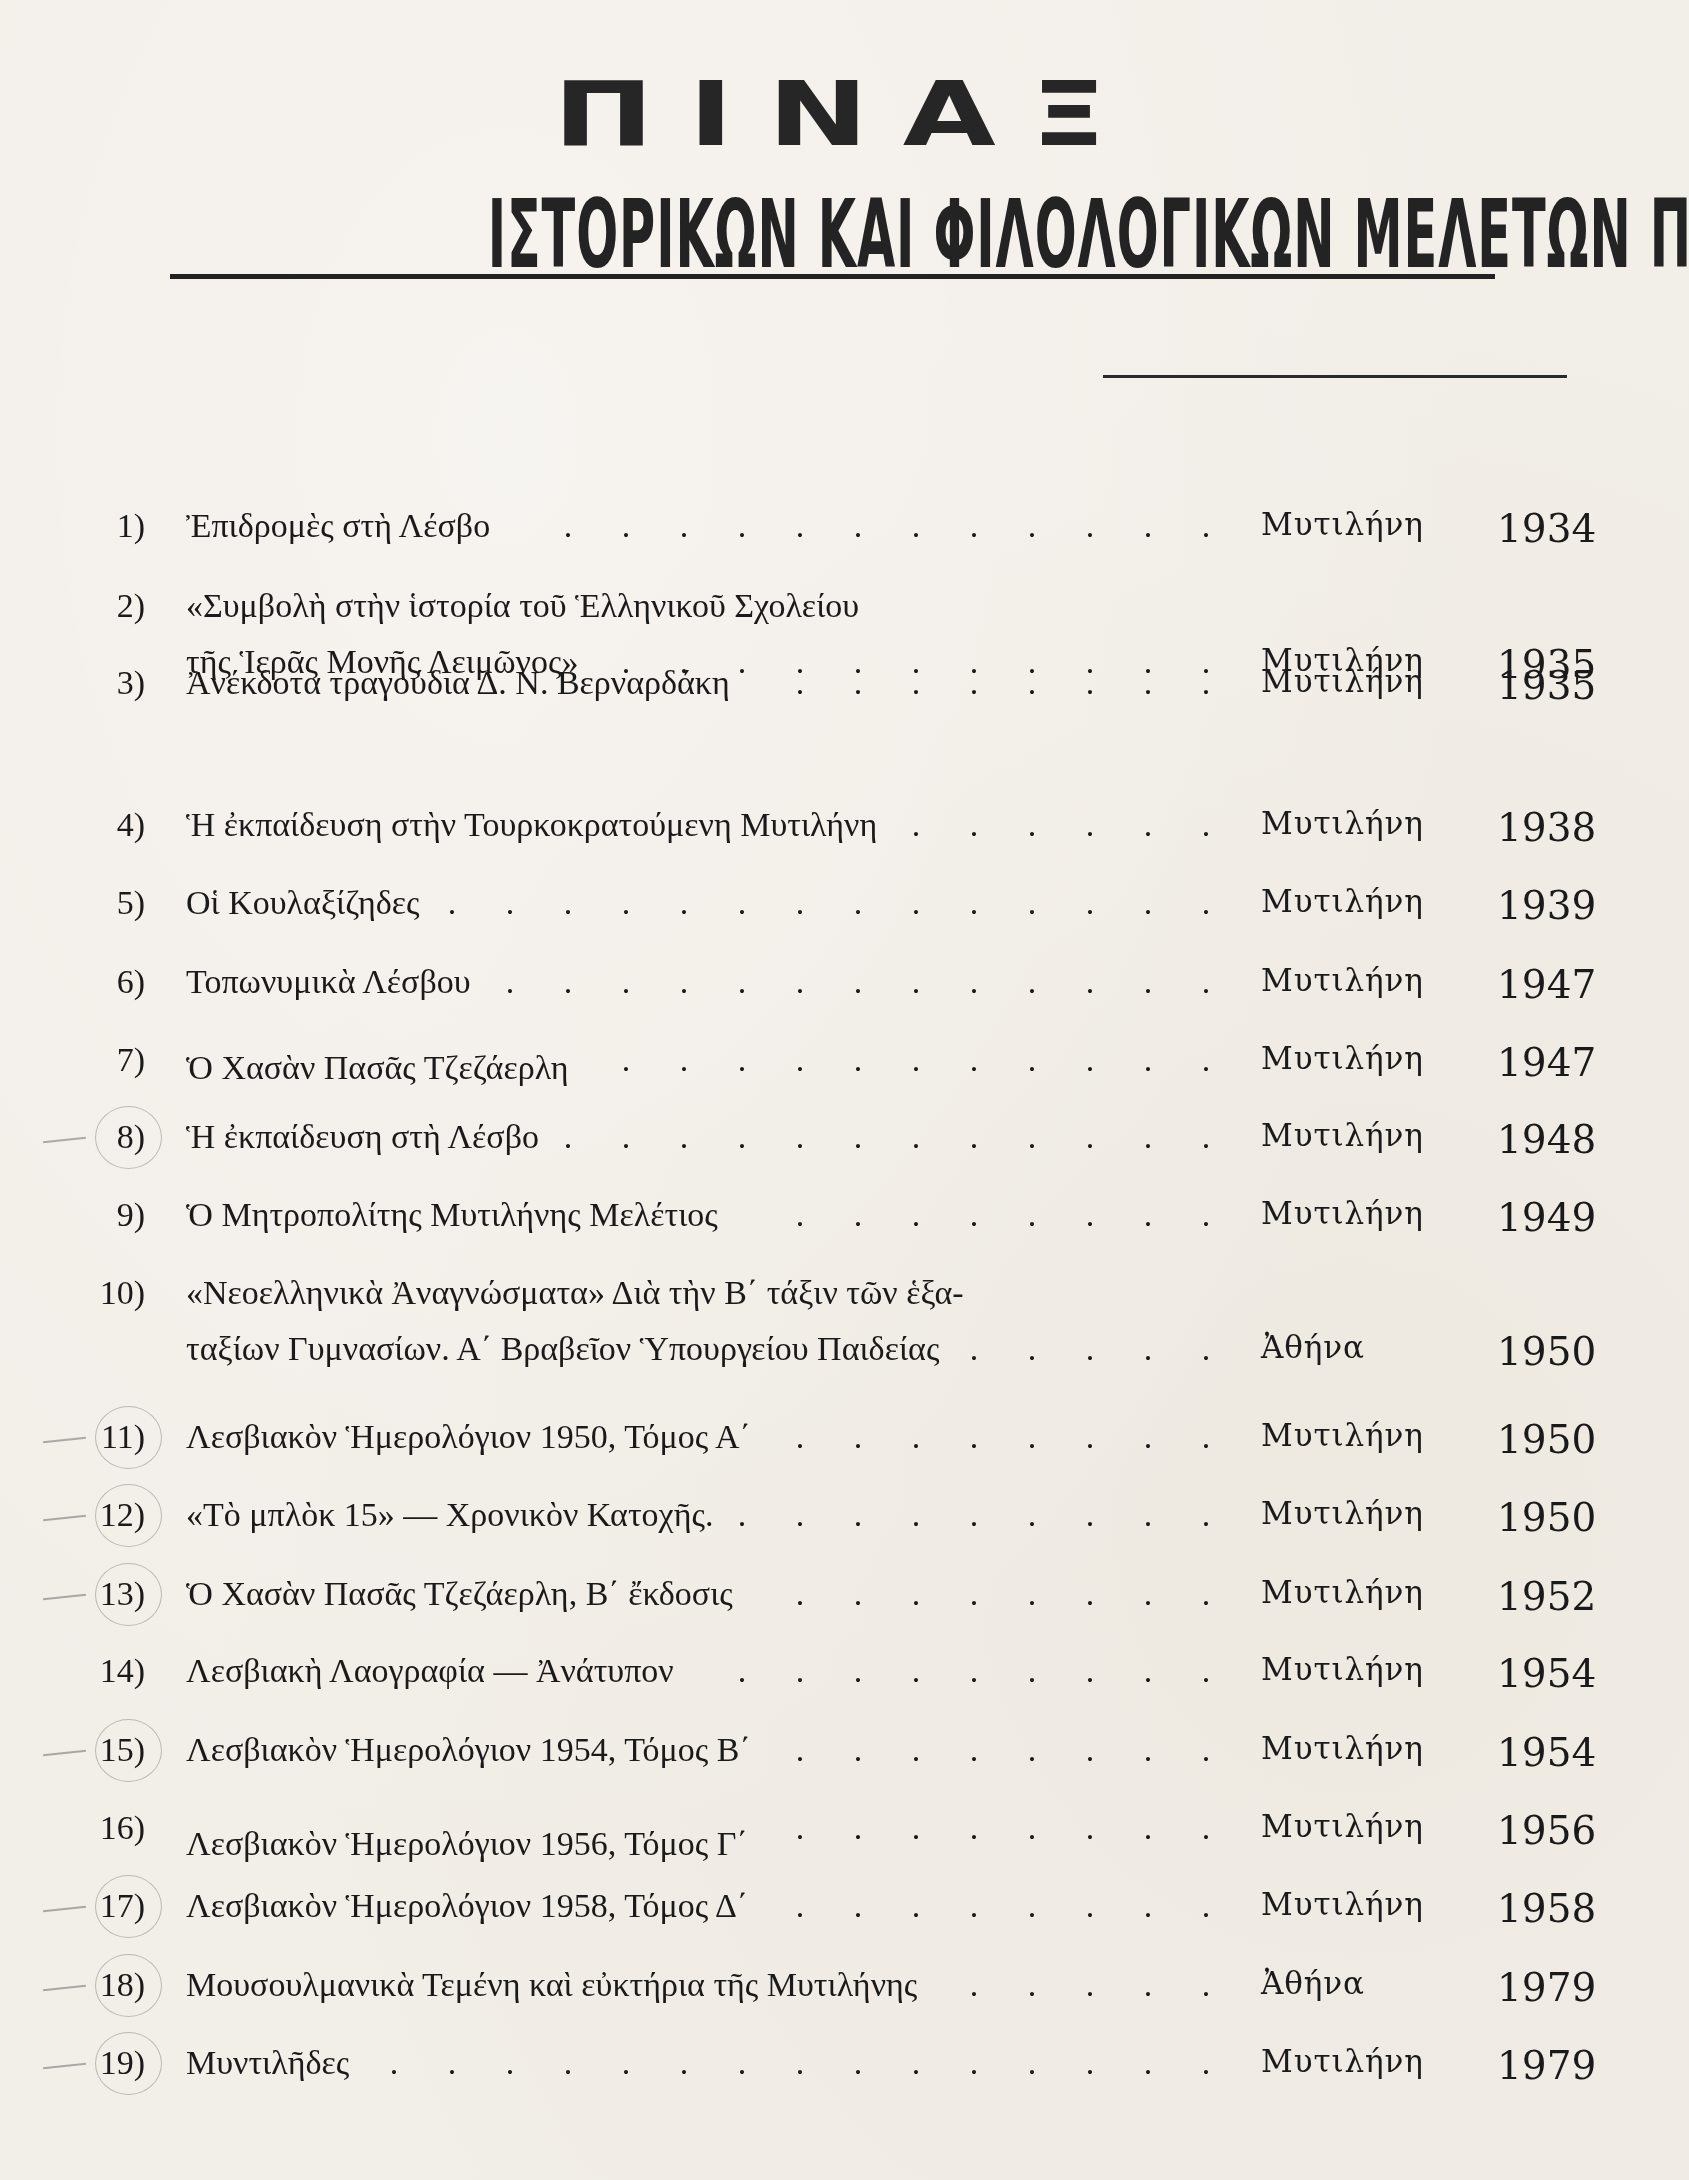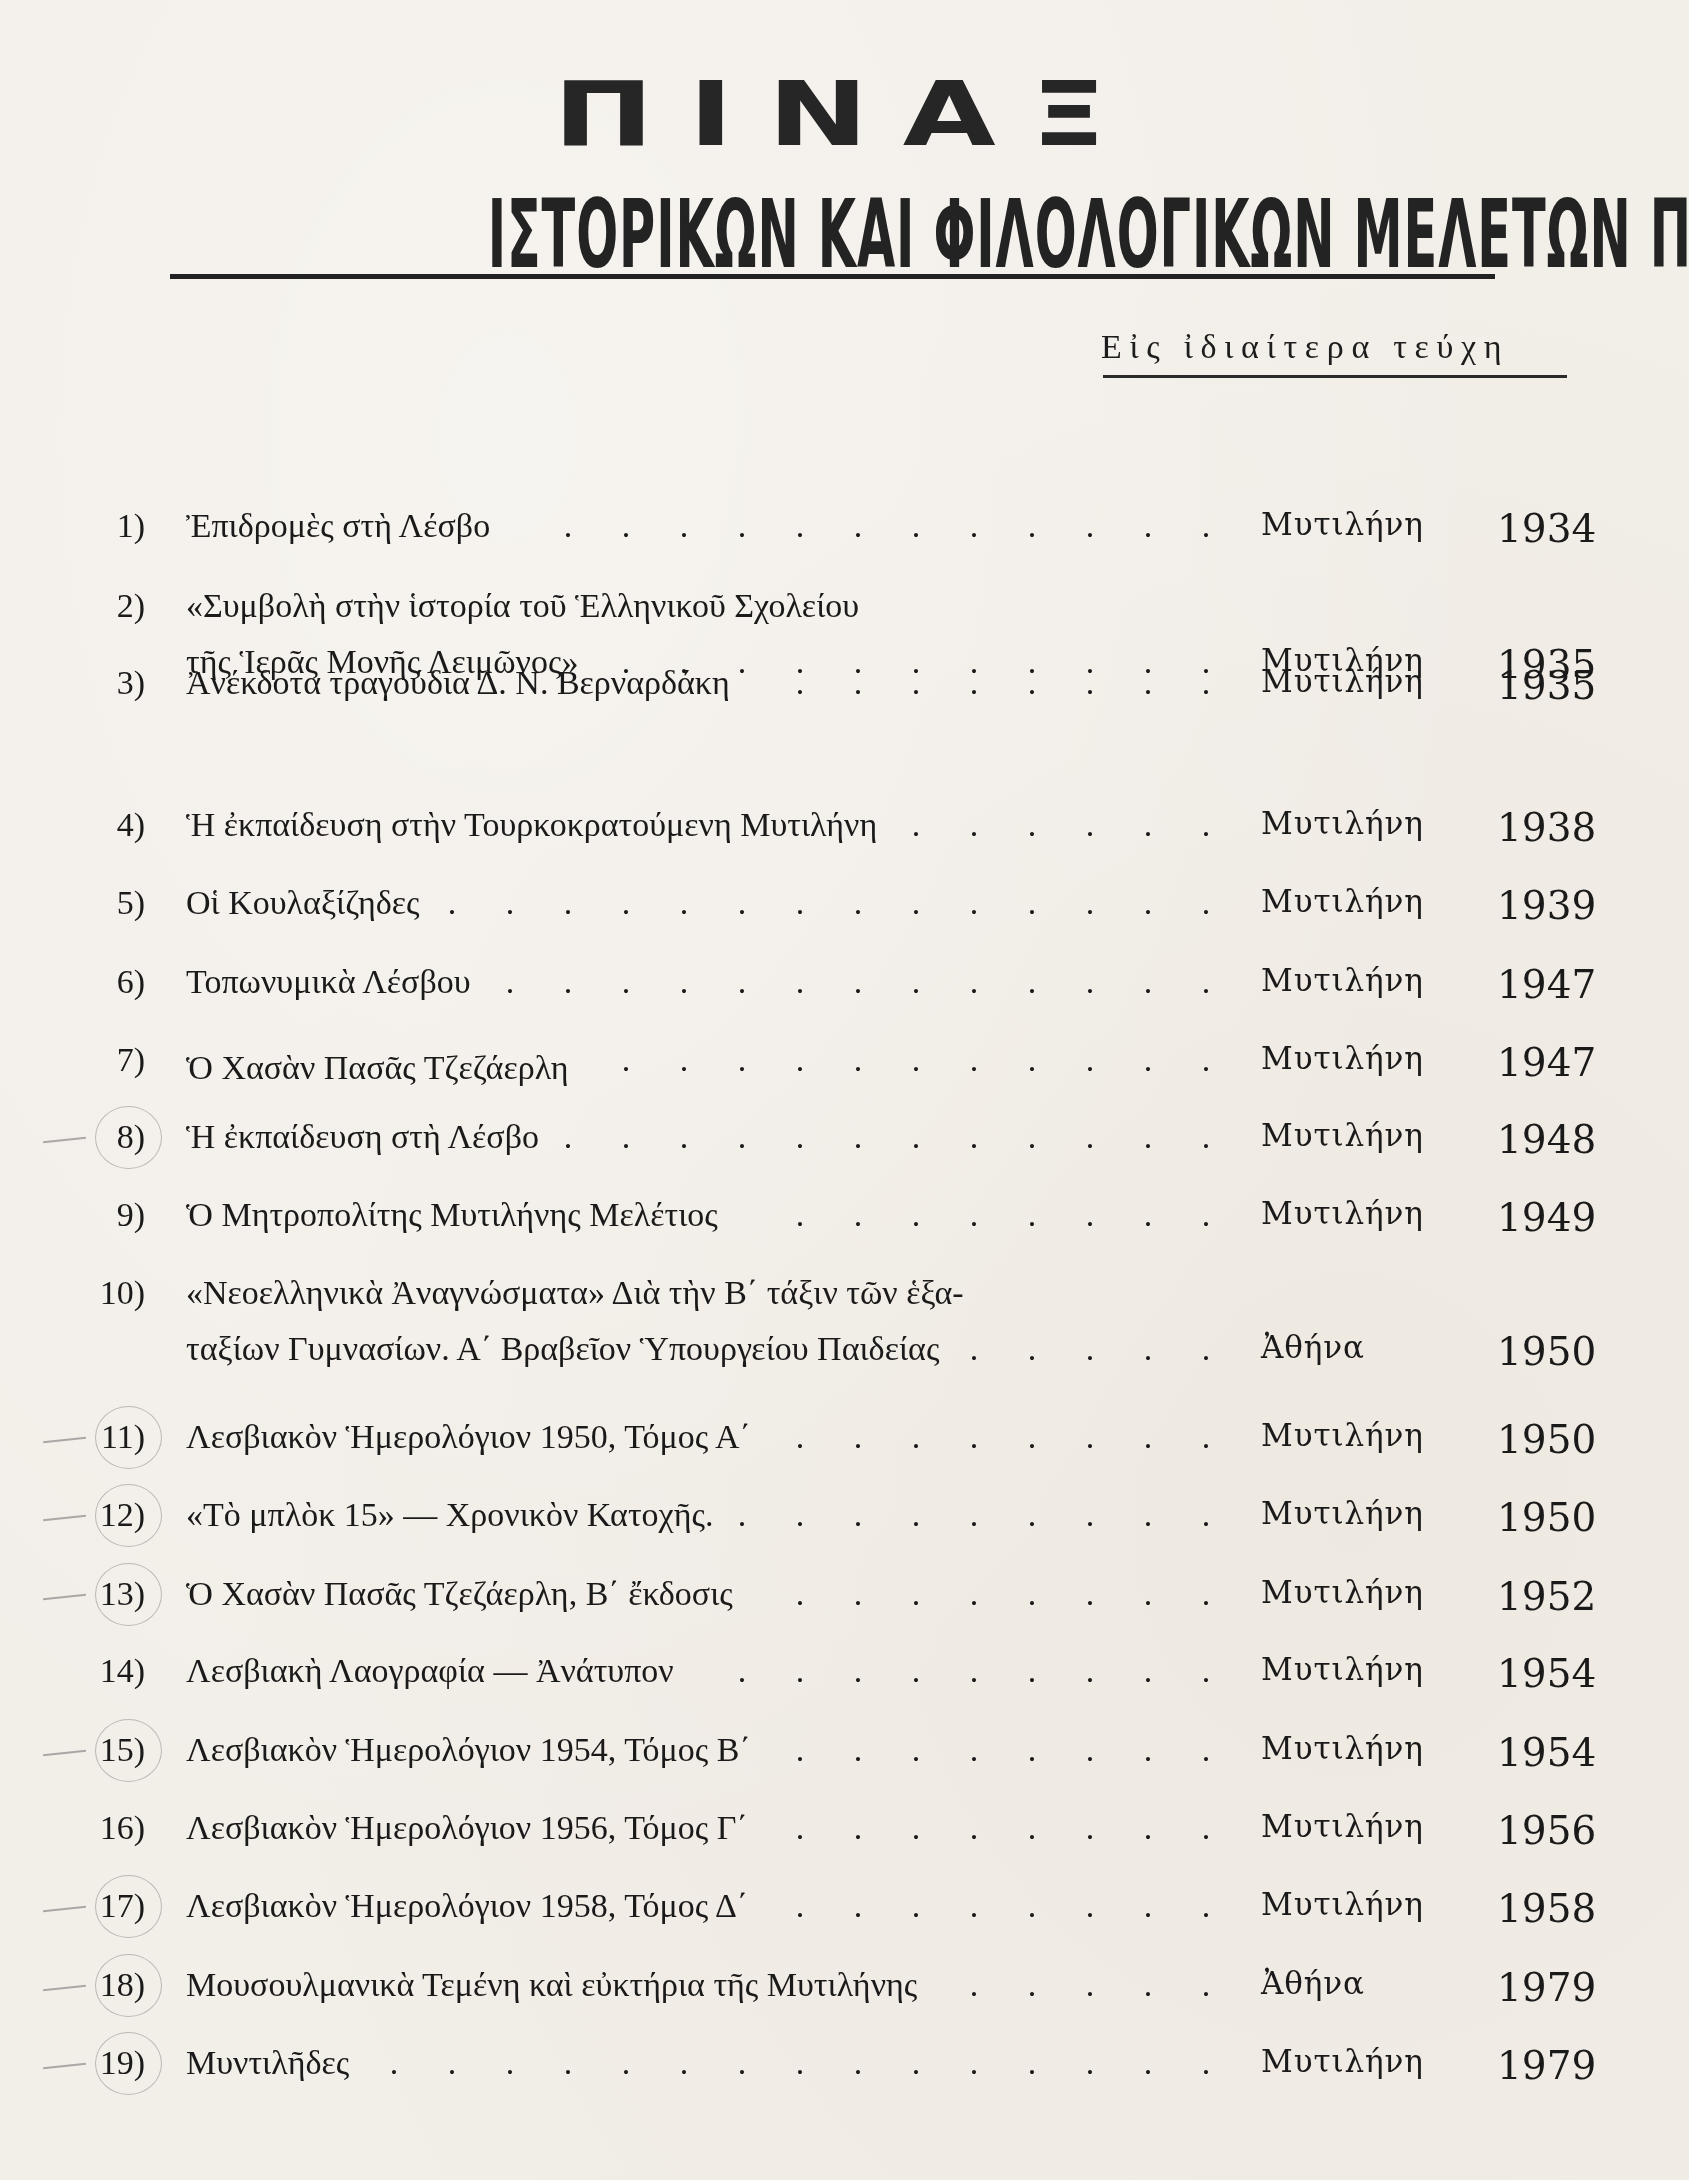--- a/index.html
+++ b/index.html
@@ -146,21 +146,20 @@
       transform: rotate(-6deg);
     }
   </style>
 </head>
 <body>
 
 <div class="page">
   <div class="main-title">ΠΙΝΑΞ</div>
   <div class="subtitle">ΙΣΤΟΡΙΚΩΝ ΚΑΙ ΦΙΛΟΛΟΓΙΚΩΝ ΜΕΛΕΤΩΝ ΠΑΝ. Ι. ΣΑΜΑΡΑ</div>
   <div class="subtitle-rule"></div>
-  <div class="edition-note">Εἰς ἰδιαίτερα τεύχη</div>
   <div class="edition-rule"></div>
 
   <div class="entries" id="entries">
       <div class="entry" style="top: 509px;">
         <span class="num">1)</span>
         <span class="title-line" style="top: 0px;">Ἐπιδρομὲς στὴ Λέσβο</span>
         <span class="leader" style="top: 0px; left: 539px;"><span class="dot">.</span><span class="dot">.</span><span class="dot">.</span><span class="dot">.</span><span class="dot">.</span><span class="dot">.</span><span class="dot">.</span><span class="dot">.</span><span class="dot">.</span><span class="dot">.</span><span class="dot">.</span><span class="dot">.</span></span>
         <span class="place" style="top: 0px;">Μυτιλήνη</span>
         <span class="year" style="top: 0px;">1934</span>
       </div>
@@ -269,21 +268,21 @@
         <div class="pencil-circle" style="top: -13.6px;"></div>
         <div class="pencil-tick" style="top: 19px;"></div>
         <span class="num">15)</span>
         <span class="title-line" style="top: 0px;">Λεσβιακὸν Ἡμερολόγιον 1954, Τόμος Β΄</span>
         <span class="leader" style="top: 0px; left: 771px;"><span class="dot">.</span><span class="dot">.</span><span class="dot">.</span><span class="dot">.</span><span class="dot">.</span><span class="dot">.</span><span class="dot">.</span><span class="dot">.</span></span>
         <span class="place" style="top: 0px;">Μυτιλήνη</span>
         <span class="year" style="top: 0px;">1954</span>
       </div>
       <div class="entry" style="top: 1811px;">
         <span class="num">16)</span>
-        <span class="title-line" style="top: 0px;">Λεσβιακὸν Ἡμερολόγιον 1956, Τόμος Γ΄</span>
+        <span class="title-line" style="top: 16px;">Λεσβιακὸν Ἡμερολόγιον 1956, Τόμος Γ΄</span>
         <span class="leader" style="top: 0px; left: 771px;"><span class="dot">.</span><span class="dot">.</span><span class="dot">.</span><span class="dot">.</span><span class="dot">.</span><span class="dot">.</span><span class="dot">.</span><span class="dot">.</span></span>
         <span class="place" style="top: 0px;">Μυτιλήνη</span>
         <span class="year" style="top: 0px;">1956</span>
       </div>
       <div class="entry" style="top: 1889px;">
         <div class="pencil-circle" style="top: -13.6px;"></div>
         <div class="pencil-tick" style="top: 19px;"></div>
         <span class="num">17)</span>
         <span class="title-line" style="top: 0px;">Λεσβιακὸν Ἡμερολόγιον 1958, Τόμος Δ΄</span>
         <span class="leader" style="top: 0px; left: 771px;"><span class="dot">.</span><span class="dot">.</span><span class="dot">.</span><span class="dot">.</span><span class="dot">.</span><span class="dot">.</span><span class="dot">.</span><span class="dot">.</span></span>

